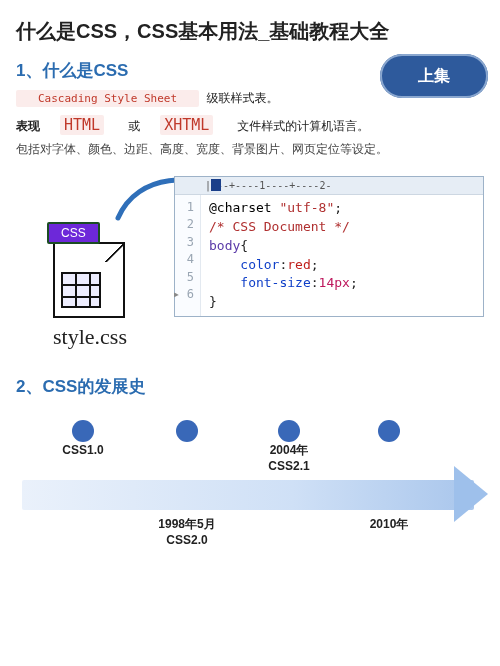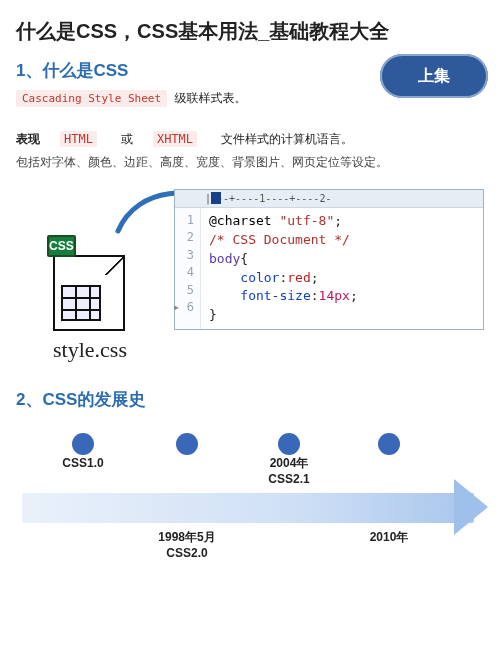--- a/index.html
+++ b/index.html
@@ -27,25 +27,25 @@
     box-shadow: 0 0 0 2px #8aa7cf inset;
     text-align: right;
   }
   .line { font-size: 12px; margin: 8px 0; }
   .code-chip {
     display: inline-block;
     background: #fbeceb;
     color: #c0392b;
     font-family: ui-monospace, Menlo, Consolas, monospace;
     font-size: 11px;
-    padding: 2px 6px;
+    padding: 2px 22px;
     border-radius: 2px;
     margin-right: 4px;
   }
-  .code-chip.sm { padding: 1px 4px; font-size: 12px; margin-top: 16px; }
+  .code-chip.sm { padding: 1px 4px; font-size: 15px; }
   .def-row { display: flex; align-items: baseline; gap: 20px; font-size: 12px; margin: 6px 0; }
   .def-row b { font-size: 12px; }
   .para { font-size: 12px; color: #444; margin: 4px 0 12px; }
 
   .illus-row { display: flex; align-items: flex-start; gap: 10px; margin: 18px 0 6px; position: relative; }
   .file-col { width: 148px; display: flex; flex-direction: column; align-items: center; padding-top: 38px; }
   .arrow-svg { position: absolute; left: 92px; top: -10px; }
 
   .file-icon { width: 86px; height: 104px; position: relative; }
   .file-icon .paper {
@@ -62,23 +62,23 @@
     border: 2px solid #111;
     background:
       linear-gradient(#111,#111) 0 10px/100% 2px no-repeat,
       linear-gradient(#111,#111) 0 22px/100% 2px no-repeat,
       linear-gradient(#111,#111) 12px 0/2px 100% no-repeat,
       linear-gradient(#111,#111) 26px 0/2px 100% no-repeat,
       #eef;
   }
   .file-icon .css-tag {
     position: absolute; top: 8px; left: 0;
-    background: #15803d; color: #fff;
-    font-size: 12px; font-weight: 700;
-    padding: 2px 0; border: 2px solid #1b4d23;
+    background: #6d28d9; color: #fff;
+    font-size: 12px; font-weight: 400;
+    padding: 2px 12px; border: 2px solid #1b4d23;
     border-radius: 2px;
   }
   .file-label { font-family: "Times New Roman", serif; font-size: 22px; margin-top: 6px; color: #222; }
 
   .editor {
     flex: 1;
     border: 1px solid #9db2c8;
     background: #fff;
     font-family: ui-monospace, Menlo, Consolas, monospace;
     font-size: 13px;

